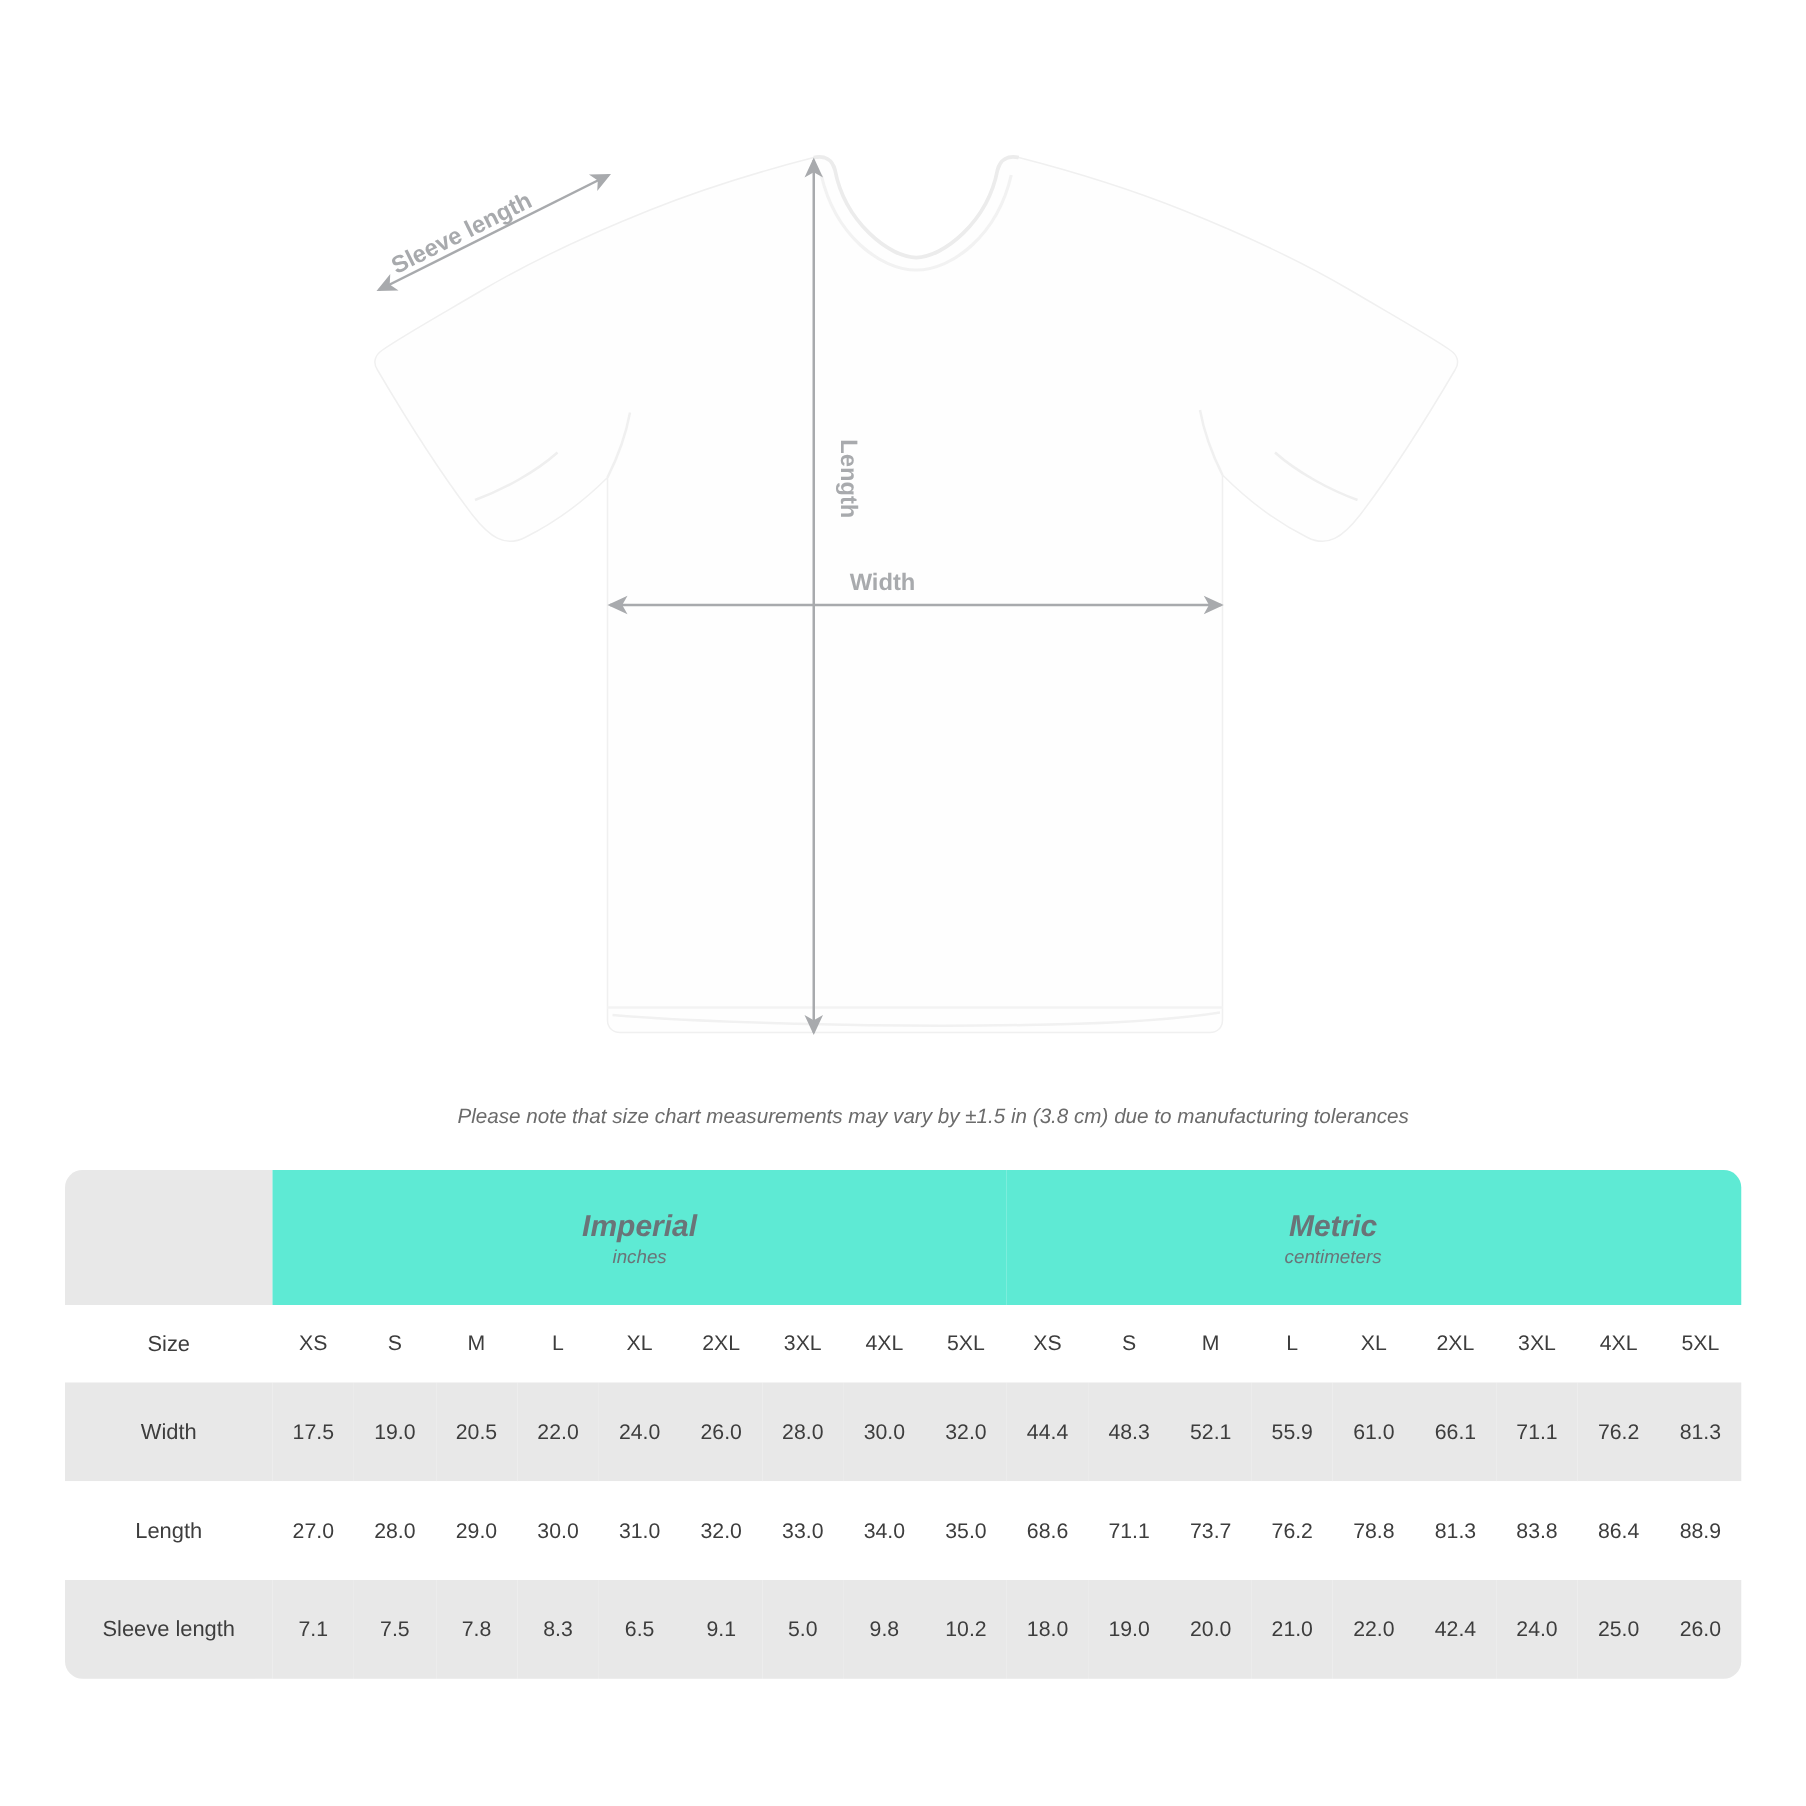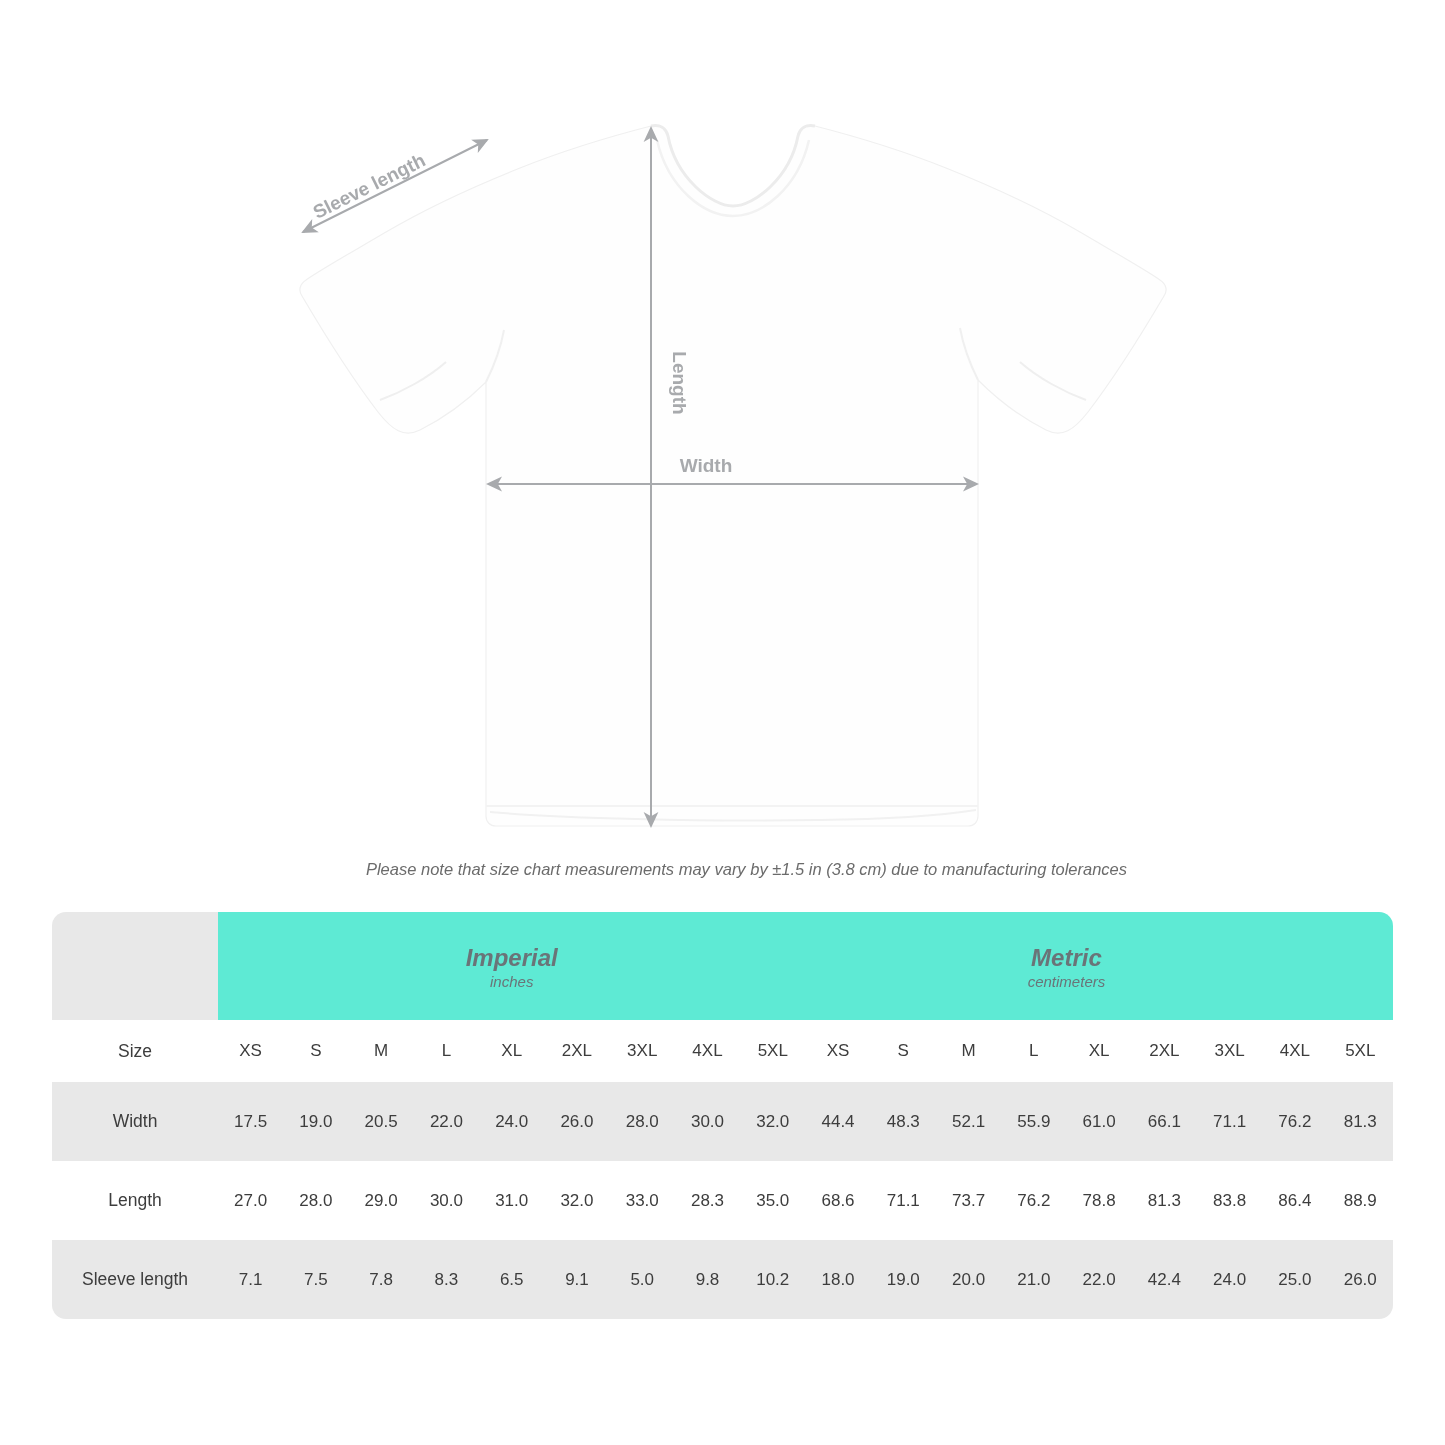--- a/index.html
+++ b/index.html
@@ -31,21 +31,21 @@
     font-weight: bold;
     color: #3d3d3d;
     margin: 6px 0 0 0;
     letter-spacing: 0.1px;
   }
   .chart-note {
     text-align: center;
     font-size: 16.5px;
     font-style: italic;
     color: #6b6b6b;
-    margin: 0 0 0 0;
+    margin: 24px 0 0 0;
     padding-left: 48px;
   }
 
   
   .table-wrap {
     margin: 33px 52px 0 52px;
   }
   table.size-table {
     border-collapse: separate;
     border-spacing: 0;
@@ -265,21 +265,21 @@
 
         <tr class="row-b">
           <td class="rowlabel">Length</td>
           <td class="cell">27.0</td>
           <td class="cell">28.0</td>
           <td class="cell">29.0</td>
           <td class="cell">30.0</td>
           <td class="cell">31.0</td>
           <td class="cell">32.0</td>
           <td class="cell">33.0</td>
-          <td class="cell">28.3</td>
+          <td class="cell">34.0</td>
           <td class="cell">35.0</td>
           <td class="cell">68.6</td>
           <td class="cell">71.1</td>
           <td class="cell">73.7</td>
           <td class="cell">76.2</td>
           <td class="cell">78.8</td>
           <td class="cell">81.3</td>
           <td class="cell">83.8</td>
           <td class="cell">86.4</td>
           <td class="cell">88.9</td>

